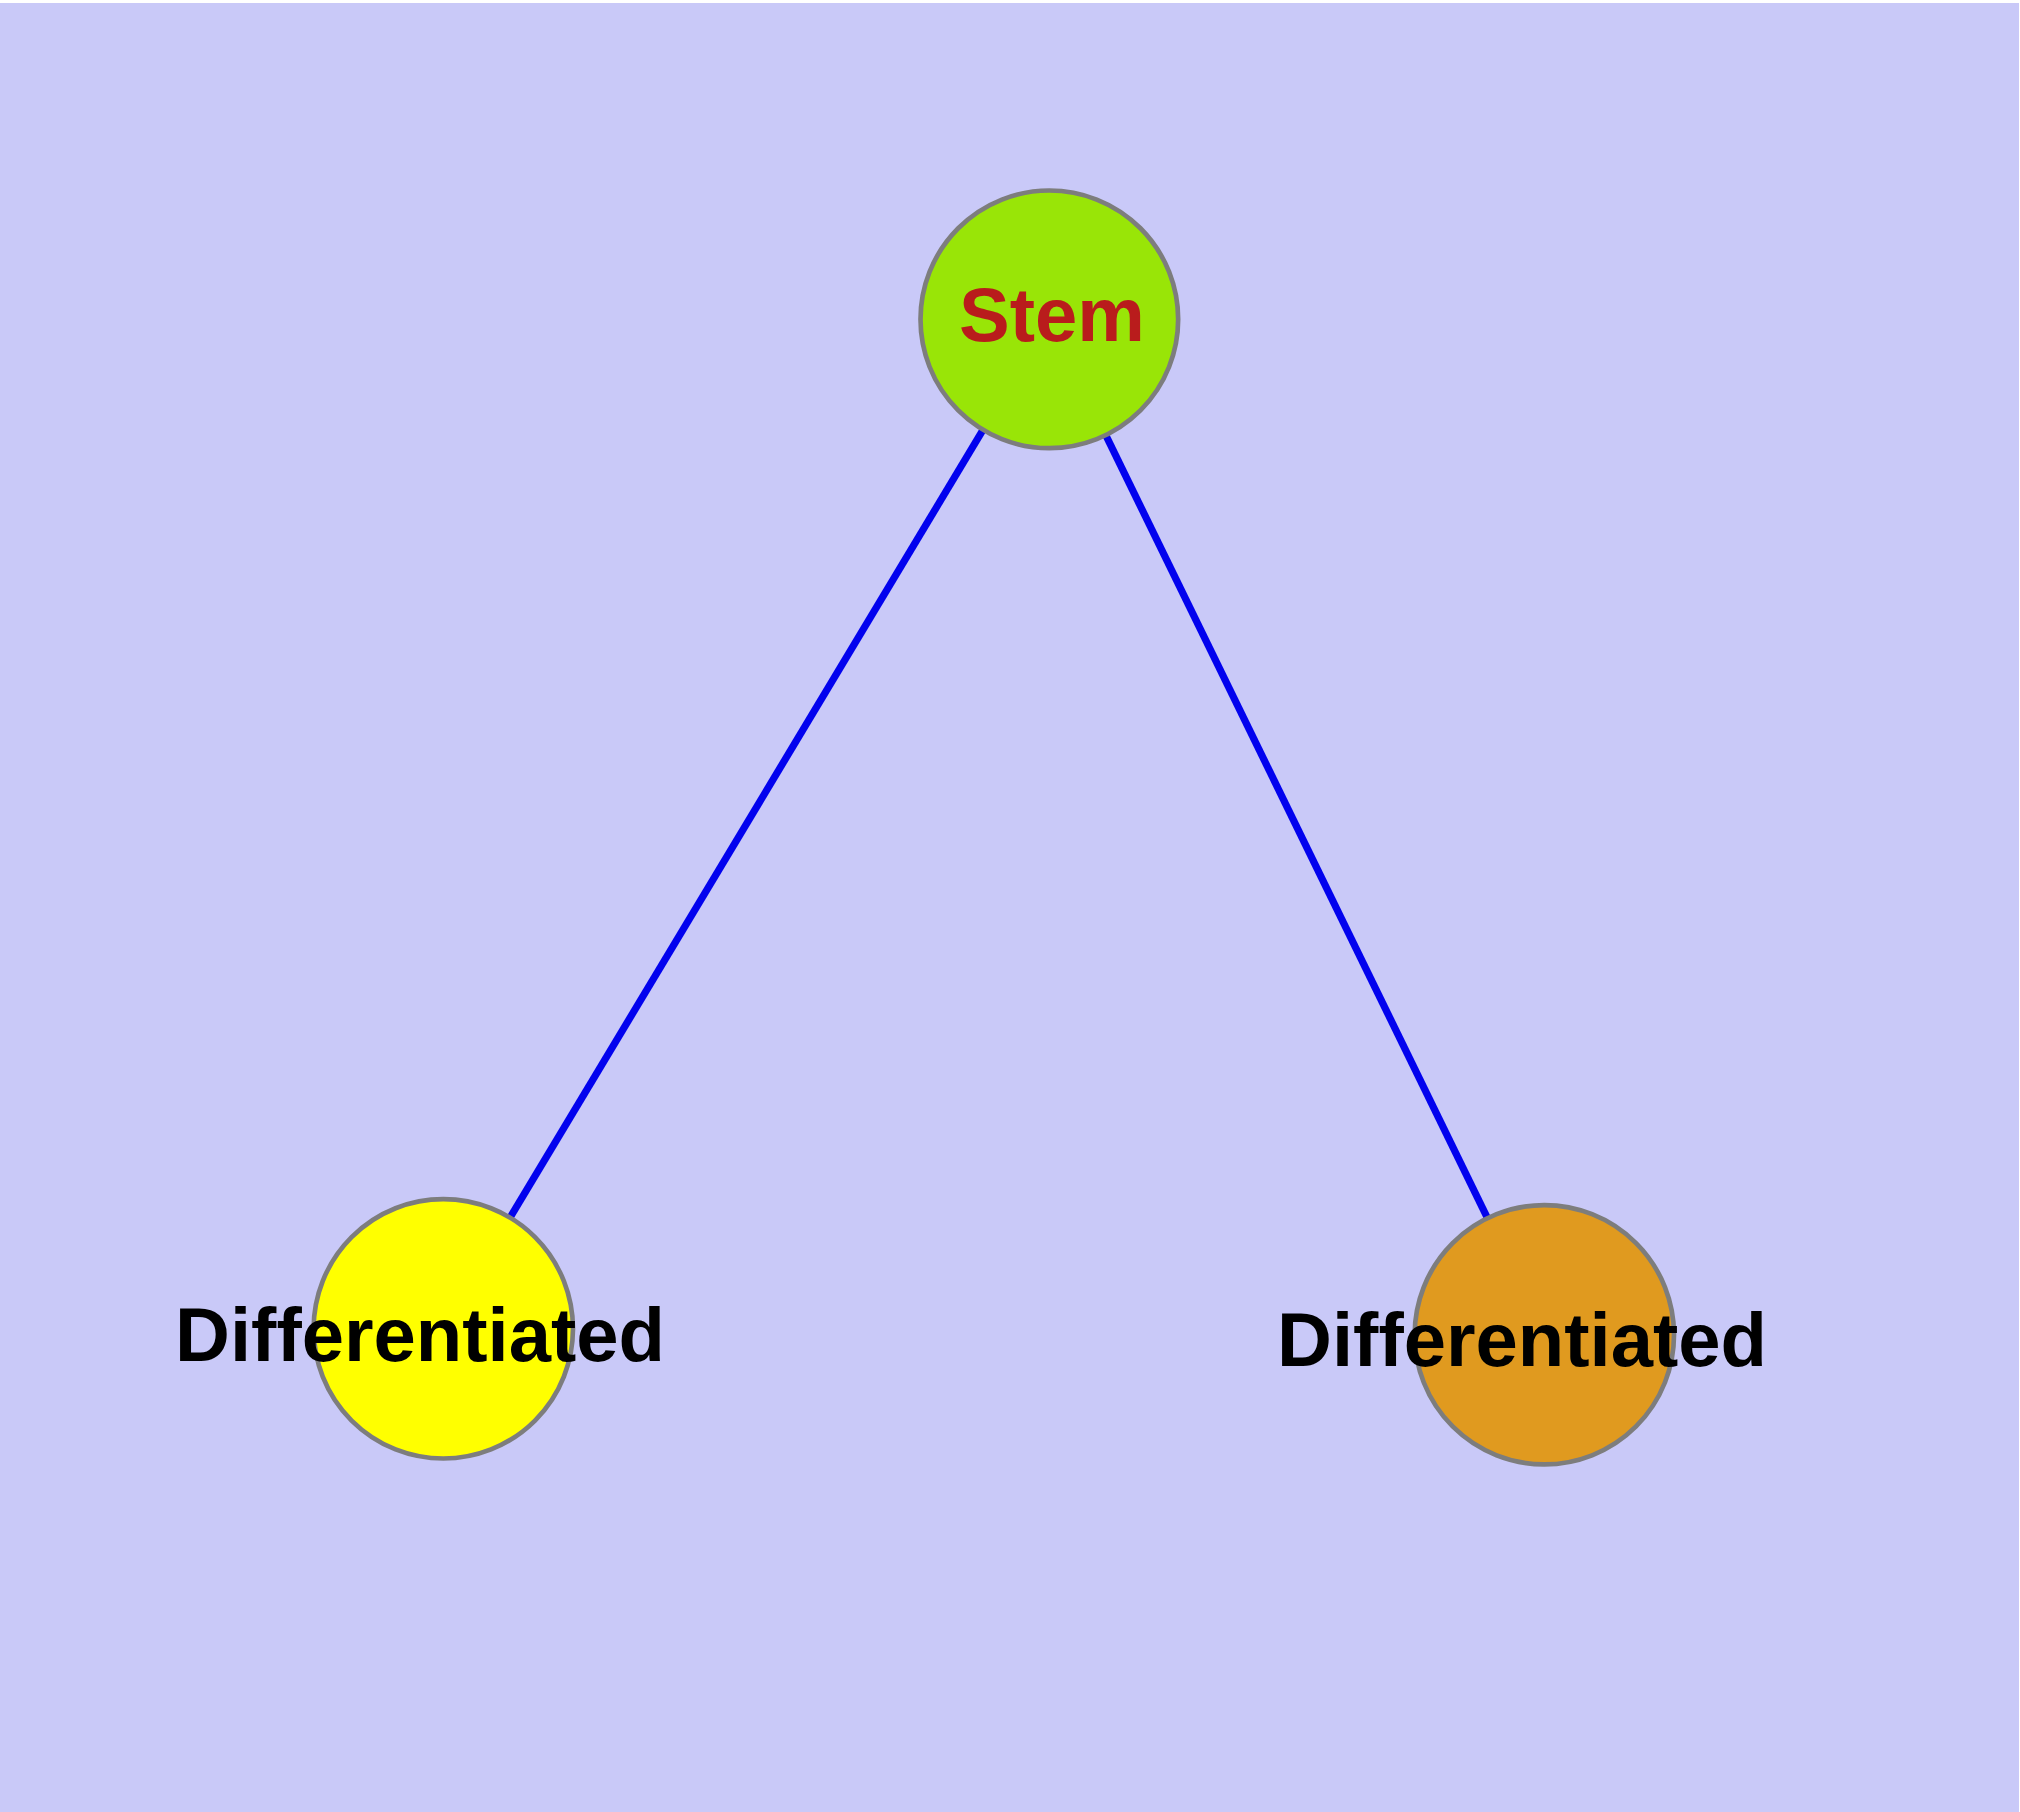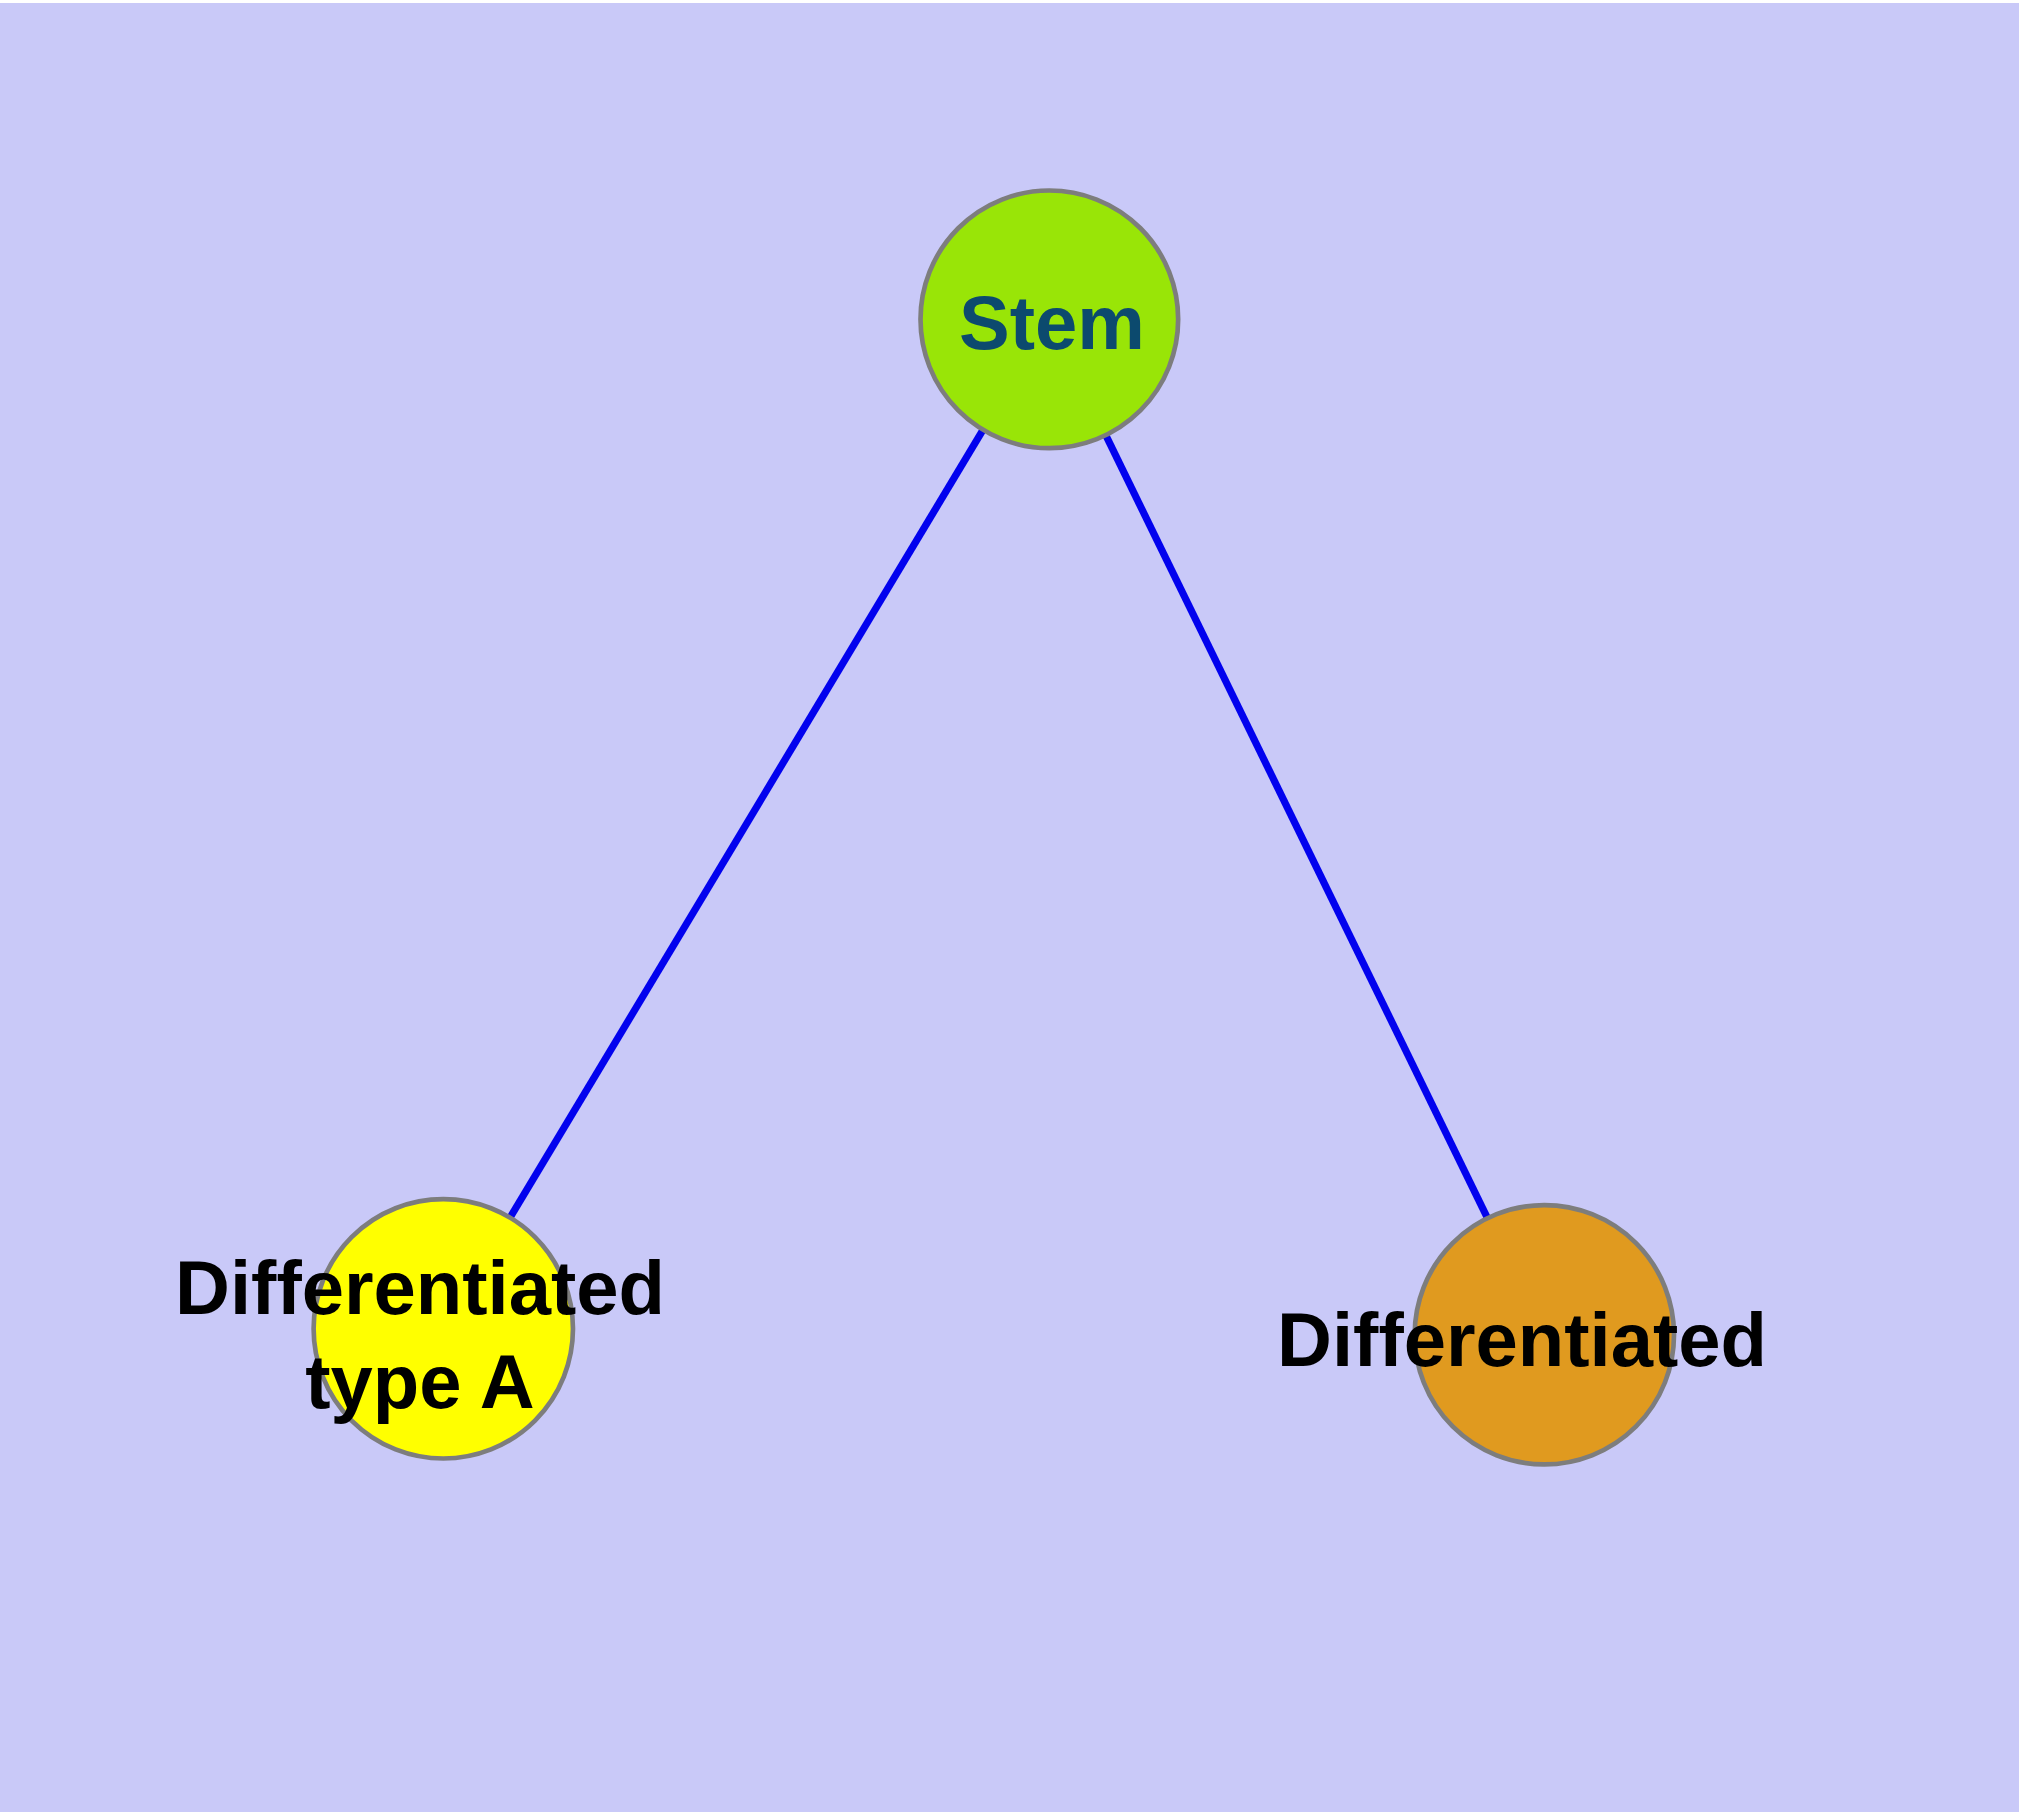--- a/index.html
+++ b/index.html
@@ -55,25 +55,24 @@
 
 <div id="canvas" style="background: rgb(201, 201, 248);">
   <svg id="graph-svg" width="2019" height="1810" xmlns="http://www.w3.org/2000/svg" viewBox="0 0 2382 2135">
       <line x1="1238" y1="373" x2="523" y2="1564" stroke="#0202ee" class="edge"></line>
       <line x1="1238" y1="373" x2="1822" y2="1571" stroke="#0202ee" class="edge"></line>
       <circle cx="1238" cy="373" r="152" fill="#99e507" stroke="#7d7d7d" class="node-circle"></circle>
       <circle cx="523" cy="1564" r="153" fill="#ffff00" stroke="#7d7d7d" class="node-circle"></circle>
       <circle cx="1822" cy="1571" r="153" fill="#e09a1f" stroke="#7d7d7d" class="node-circle"></circle>
     </svg>
   <div id="labels">
-      <div class="node-label" style="left: 1052px; top: 320px; color: #0c4a6e;">
+      <div class="node-label" style="left: 1052px; top: 312px; color: #b91c1c;">
         <div>Stem</div>
       </div>
       <div class="node-label" style="left: 420px; top: 1332px; color: rgb(0, 0, 0);">
         <div>Differentiated</div>
-        <div>type A</div>
       </div>
       <div class="node-label" style="left: 1522px; top: 1337px; color: rgb(0, 0, 0);">
         <div>Differentiated</div>
       </div>
     </div>
 </div>
 
 
 </body></html>

